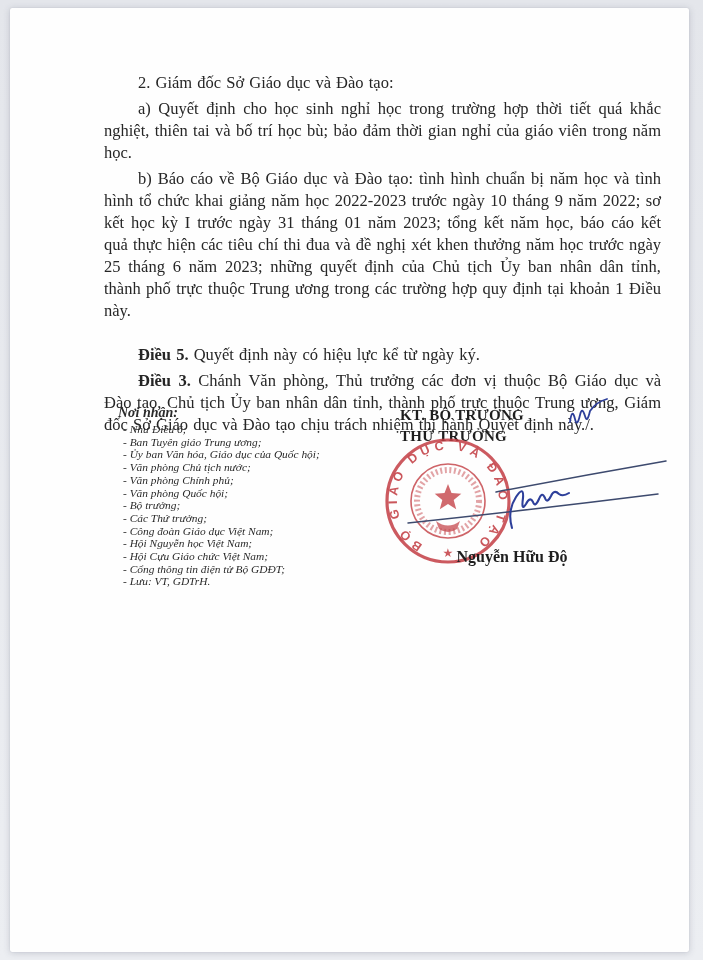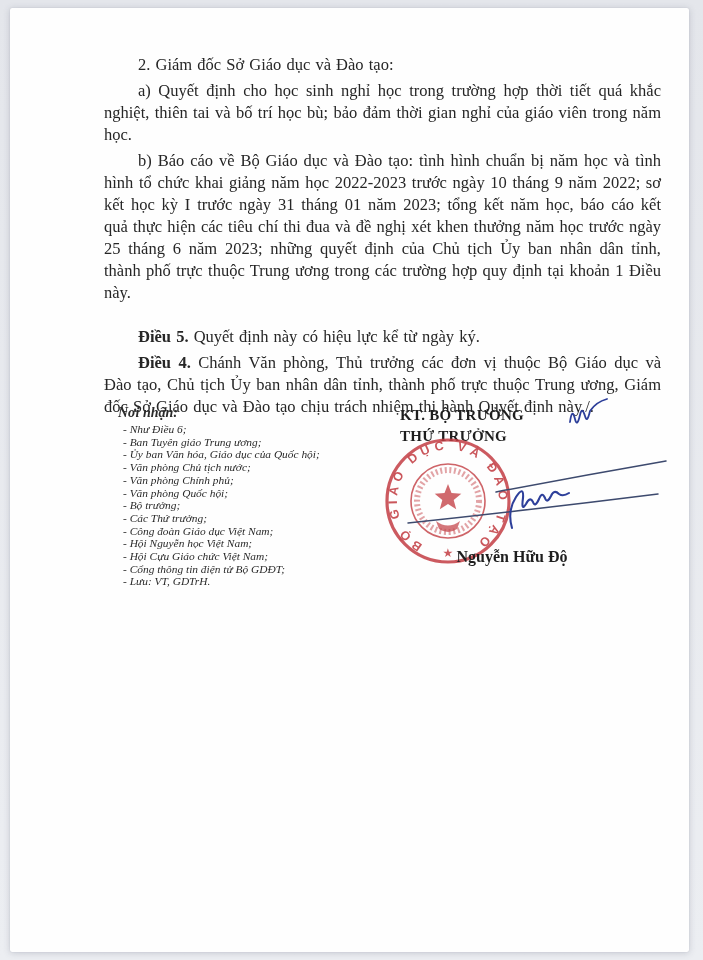--- a/index.html
+++ b/index.html
@@ -14,21 +14,21 @@
     position: absolute; left: 0; top: 0; width: 703px; height: 960px;
     background: linear-gradient(180deg, #e4e6eb 0%, #eceef2 100%);
   }
   .sheet {
     position: absolute; left: 10px; top: 8px; width: 679px; height: 944px;
     background: #fefefe;
     border-radius: 2px;
     box-shadow: 0 1px 7px rgba(60,65,90,0.22), 0 0 1px rgba(60,65,90,0.25);
   }
   .content {
-    position: absolute; left: 0; top: 0; width: 679px;
+    position: absolute; left: 0; top: 18px; width: 679px;
     padding: 46px 28px 0 94px;
     color: #262626;
   }
   .para {
     font-size: 16.5px;
     line-height: 22px;
     text-align: justify;
     text-indent: 34px;
     margin-bottom: 4px;
     word-spacing: 1px;
@@ -82,21 +82,21 @@
 <body>
 
 <div class="stage">
   <div class="sheet">
 
     <div class="content">
       <p class="para"><b></b><span>2. Giám đốc Sở Giáo dục và Đào tạo:</span></p>
       <p class="para"><b></b><span>a) Quyết định cho học sinh nghỉ học trong trường hợp thời tiết quá khắc nghiệt, thiên tai và bố trí học bù; bảo đảm thời gian nghỉ của giáo viên trong năm học.</span></p>
       <p class="para"><b></b><span>b) Báo cáo về Bộ Giáo dục và Đào tạo: tình hình chuẩn bị năm học và tình hình tổ chức khai giảng năm học 2022-2023 trước ngày 10 tháng 9 năm 2022; sơ kết học kỳ I trước ngày 31 tháng 01 năm 2023; tổng kết năm học, báo cáo kết quả thực hiện các tiêu chí thi đua và đề nghị xét khen thưởng năm học trước ngày 25 tháng 6 năm 2023; những quyết định của Chủ tịch Ủy ban nhân dân tỉnh, thành phố trực thuộc Trung ương trong các trường hợp quy định tại khoản 1 Điều này.</span></p>
       <p class="para article"><b>Điều 5.</b><span> Quyết định này có hiệu lực kể từ ngày ký.</span></p>
-      <p class="para article"><b>Điều 4.</b><span> Chánh Văn phòng, Thủ trưởng các đơn vị thuộc Bộ Giáo dục và Đào tạo, Chủ tịch Ủy ban nhân dân tỉnh, thành phố trực thuộc Trung ương, Giám đốc Sở Giáo dục và Đào tạo chịu trách nhiệm thi hành Quyết định này./.</span></p>
+      <p class="para article"><b>Điều 3.</b><span> Chánh Văn phòng, Thủ trưởng các đơn vị thuộc Bộ Giáo dục và Đào tạo, Chủ tịch Ủy ban nhân dân tỉnh, thành phố trực thuộc Trung ương, Giám đốc Sở Giáo dục và Đào tạo chịu trách nhiệm thi hành Quyết định này./.</span></p>
     </div>
 
     <div class="recipients">
       <div class="recipients-heading">Nơi nhận:</div>
       <div class="recipient-item">- Như Điều 6;</div>
       <div class="recipient-item">- Ban Tuyên giáo Trung ương;</div>
       <div class="recipient-item">- Ủy ban Văn hóa, Giáo dục của Quốc hội;</div>
       <div class="recipient-item">- Văn phòng Chủ tịch nước;</div>
       <div class="recipient-item">- Văn phòng Chính phủ;</div>
       <div class="recipient-item">- Văn phòng Quốc hội;</div>

